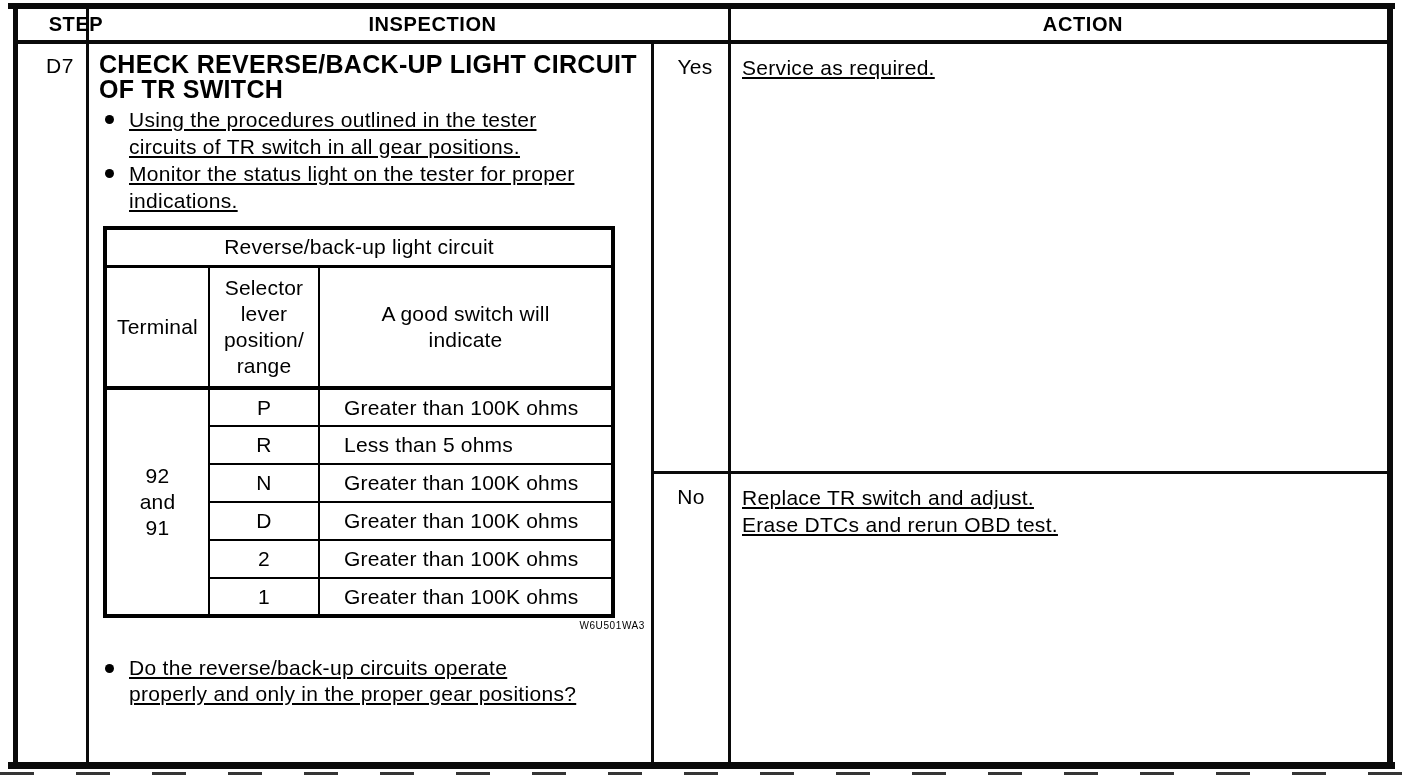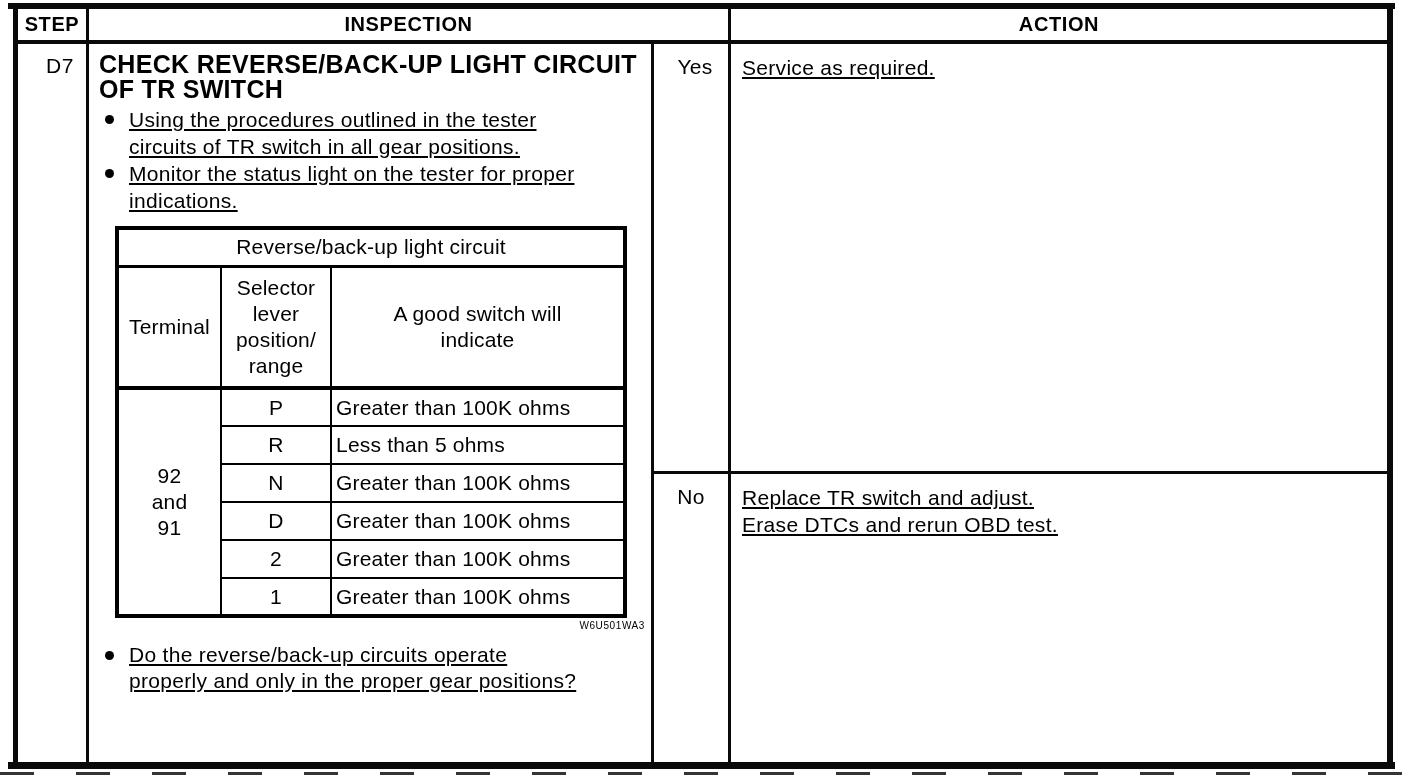--- a/index.html
+++ b/index.html
@@ -10,60 +10,60 @@
     font-family: "Liberation Sans", "DejaVu Sans", sans-serif;
     color: #000;
   }
   .sheet { position: relative; width: 1408px; height: 778px; background: #fff; overflow: hidden; }
 
   .line { position: absolute; background: #0a0a0a; }
   .cell { position: absolute; }
 
   .hdr {
     display: flex; align-items: center; justify-content: center;
-    font-weight: bold; font-size: 20px; letter-spacing: 0.6px;
+    font-weight: bold; font-size: 20px; letter-spacing: 0.6px; margin-left: 24px;
   }
   .body-txt { font-size: 21px; line-height: 27px; letter-spacing: 0.3px; text-decoration: underline; }
   .nowrap { white-space: nowrap; }
 
   .step-num { font-size: 21px; text-align: center; letter-spacing: 0.5px; }
   .answer-label { font-size: 21px; text-align: center; letter-spacing: 0.3px; }
 
   .insp-content { position: absolute; left: 99px; top: 52px; width: 548px; }
   .insp-title { font-weight: bold; font-size: 25px; line-height: 25px; letter-spacing: 0.3px; }
 
   .bullets { margin-top: 4px; }
   .bullet { display: flex; }
   .dot {
     flex: 0 0 9px; width: 9px; height: 9px; border-radius: 50%;
     background: #000; margin: 9px 0 0 6px;
   }
   .bullet-lines { margin-left: 15px; }
 
-  .inner-table-wrap { margin: 12px 0 0 16px; }
+  .inner-table-wrap { margin: 12px 0 0 4px; }
   table.spec {
     border-collapse: collapse; table-layout: fixed; width: 508px;
     border: 4px solid #000;
   }
   table.spec td {
     border: 2px solid #000; font-size: 21px; text-align: center;
     padding: 0; letter-spacing: 0.2px;
   }
   table.spec td.tbl-title { height: 38px; border-bottom: 3px solid #000; }
   table.spec tr.colhead td { height: 122px; border-bottom: 4px solid #000; line-height: 26px; }
   table.spec td.pre { white-space: pre-line; }
   table.spec tr.datarow td { height: 38px; }
-  table.spec td.indication { text-align: left; padding-left: 4px; }
+  table.spec td.indication { text-align: left; padding-left: 24px; }
   table.spec td.terminal { white-space: pre-line; line-height: 26px; }
 
   .figure-code {
     width: 546px; text-align: right; font-size: 10px;
     letter-spacing: 0.6px; margin-top: 2px;
   }
-  .question { margin-top: 11px; }
+  .question { margin-top: 24px; }
   .question .body-txt { line-height: 26px; }
 
   .scan-dashes {
     position: absolute; left: 0; top: 772px; width: 1408px; height: 3px;
     background: repeating-linear-gradient(90deg, #111 0 34px, transparent 34px 76px);
     opacity: 0.85;
   }
 </style>
 </head>
 <body>

